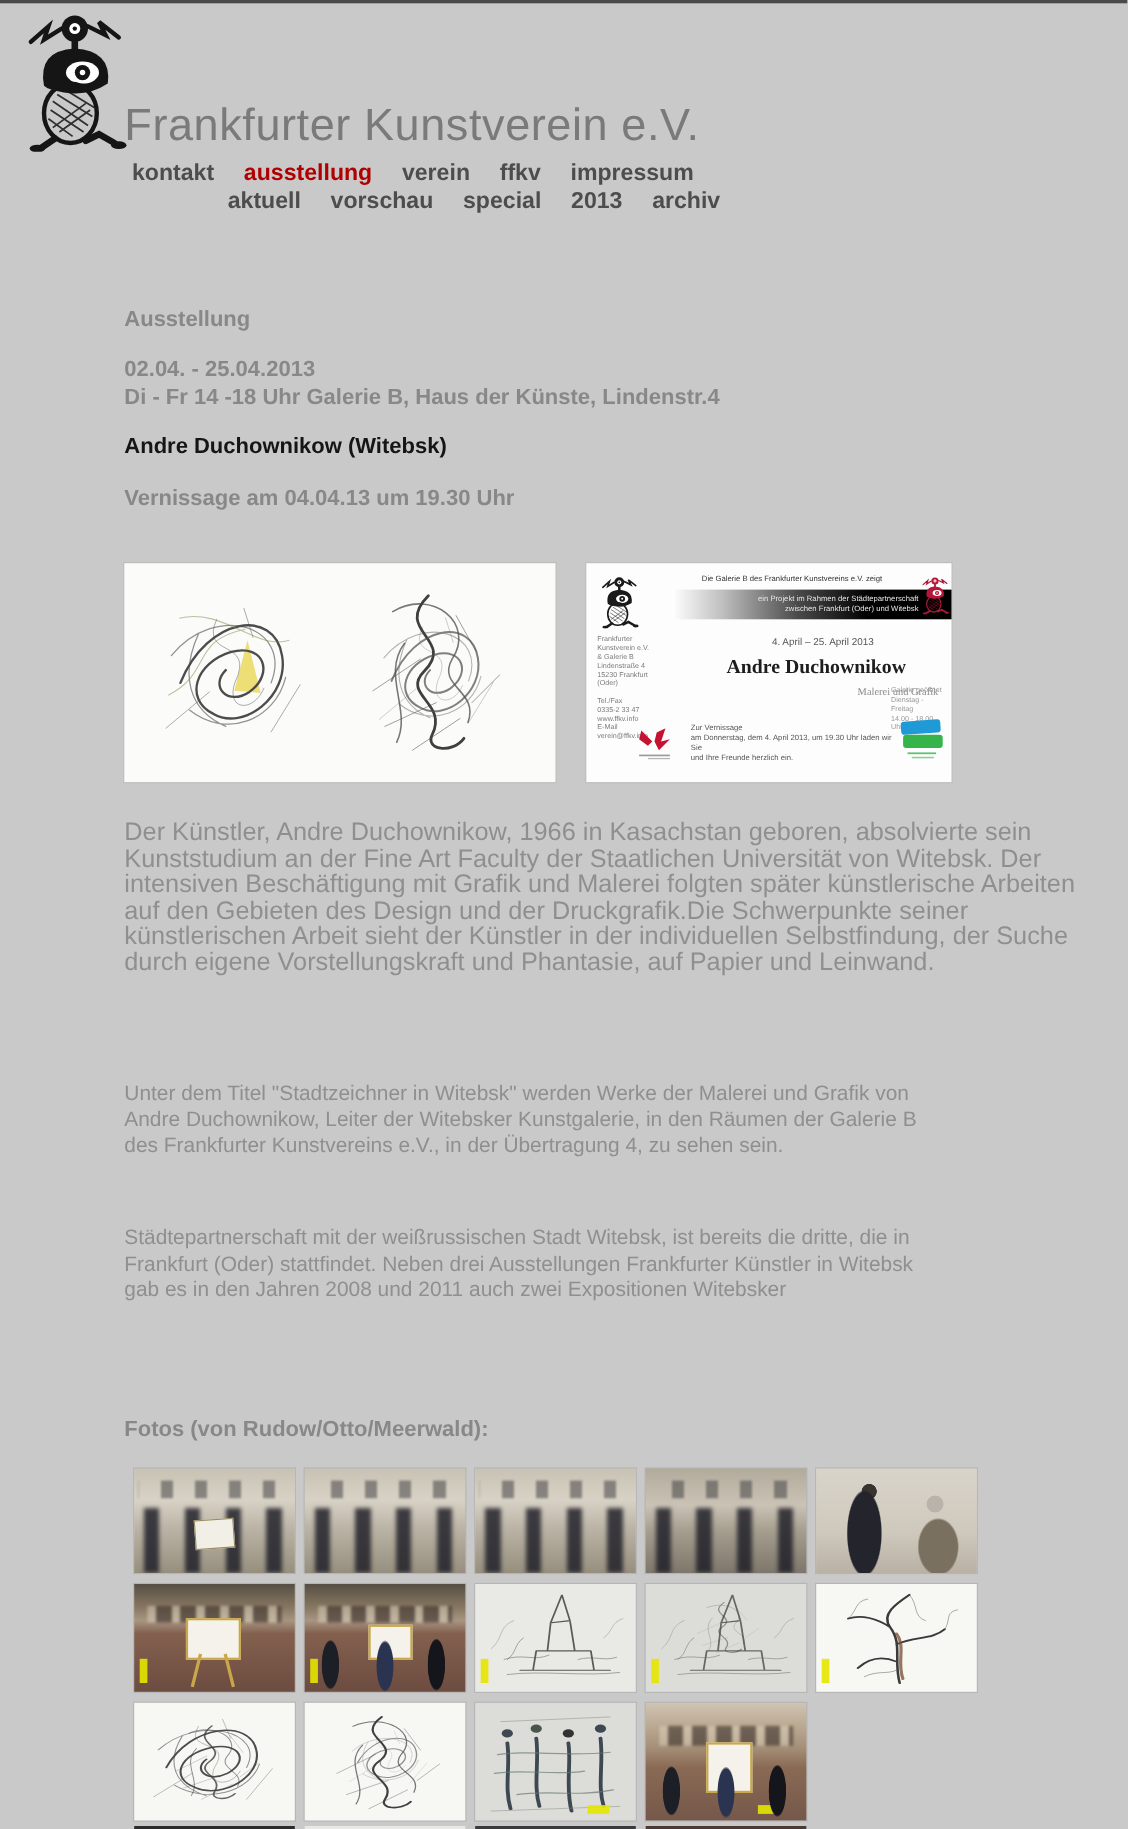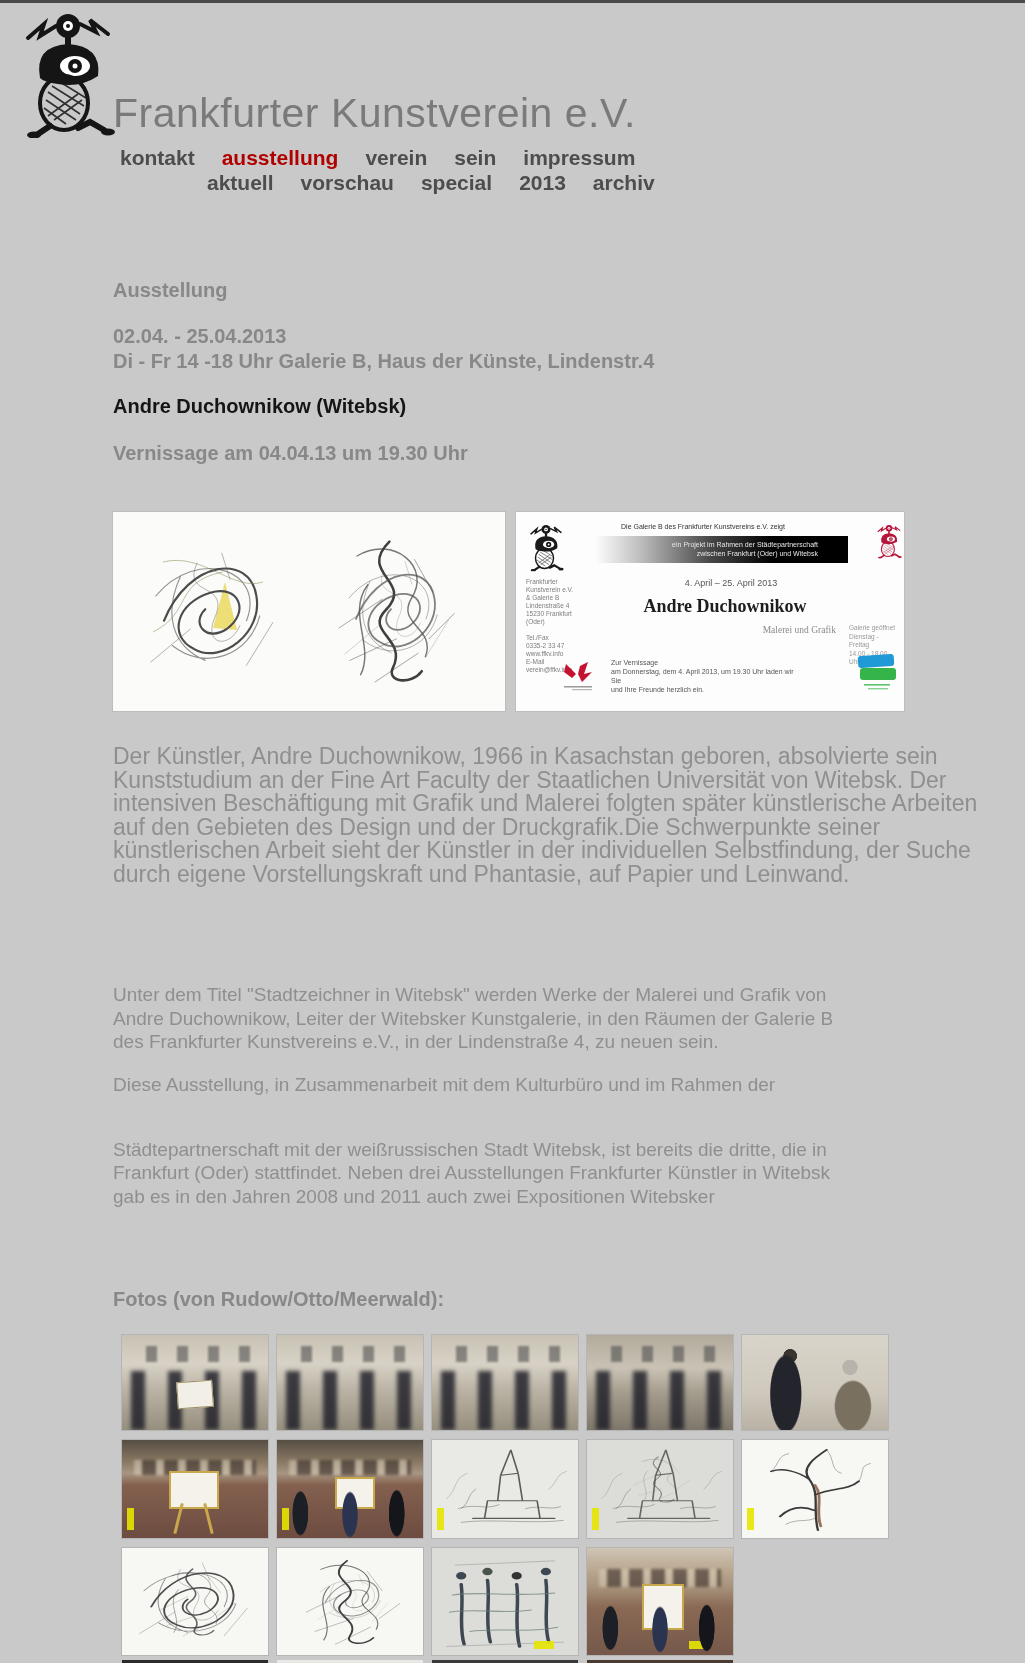--- a/index.html
+++ b/index.html
@@ -27,21 +27,21 @@
   .h-section{top:279px;}
   .h-date{top:325px;}
   .h-hours{top:350px;}
   .h-artist{top:395px;color:#151515;}
   .h-vernissage{top:442px;}
   .h-fotos{top:1288px;}
 
   
   .img-card{position:absolute;top:512px;height:199px;background:#fbfbfa;box-shadow:0 0 0 1px #bdbdbd;}
   .img-left{left:113px;width:392px;}
-  .flyer{left:516px;width:388px;background:#fdfdfd;font-family:"Liberation Sans",sans-serif;}
+  .flyer{left:533px;width:332px;background:#fdfdfd;font-family:"Liberation Sans",sans-serif;}
   .img-left svg{width:100%;height:100%;display:block;}
 
   
   .flyer *{position:absolute;}
   .f-logo{left:12px;top:8px;width:36px;height:54px;color:#1a1a1a;}
   .f-zeigt{left:80px;top:11px;width:214px;font-size:7px;color:#333;text-align:center;white-space:nowrap;}
   .f-banner{left:78px;top:24px;width:254px;height:27px;
     background:linear-gradient(90deg,#ffffff 0%,#bfbfbf 18%,#4a4a4a 45%,#000 70%);
     color:#e6e6e6;font-size:7px;line-height:9px;text-align:right;box-sizing:border-box;
     padding:4px 30px 0 0;white-space:pre-line;}
@@ -186,21 +186,21 @@
 
 <svg class="logo" viewBox="0 0 96 130">
     <use href="#kv-fig"></use>
   </svg>
 <h1 class="site-title">Frankfurter Kunstverein e.V.</h1>
 
 <nav class="nav nav1">
   <a class="navlink">kontakt</a>
   <a class="navlink active">ausstellung</a>
   <a class="navlink">verein</a>
-  <a class="navlink">sein</a>
+  <a class="navlink">ffkv</a>
   <a class="navlink">impressum</a>
 </nav>
 <nav class="nav nav2">
   <a class="navlink">aktuell</a>
   <a class="navlink">vorschau</a>
   <a class="navlink">special</a>
   <a class="navlink">2013</a>
   <a class="navlink">archiv</a>
 </nav>
 
@@ -269,25 +269,24 @@
   <div class="line" style="white-space:nowrap;">Kunststudium an der Fine Art Faculty der Staatlichen Universität von Witebsk. Der</div>
   <div class="line" style="white-space:nowrap;">intensiven Beschäftigung mit Grafik und Malerei folgten später künstlerische Arbeiten</div>
   <div class="line" style="white-space:nowrap;">auf den Gebieten des Design und der Druckgrafik.Die Schwerpunkte seiner</div>
   <div class="line" style="white-space:nowrap;">künstlerischen Arbeit sieht der Künstler in der individuellen Selbstfindung, der Suche</div>
   <div class="line" style="white-space:nowrap;">durch eigene Vorstellungskraft und Phantasie, auf Papier und Leinwand.</div>
 </div>
 
 <div class="para" style="position:absolute;left:113px;top:983px;font-size:19px;line-height:23.5px;color:#8f8f8f;">
   <div class="line" style="white-space:nowrap;">Unter dem Titel "Stadtzeichner in Witebsk" werden Werke der Malerei und Grafik von</div>
   <div class="line" style="white-space:nowrap;">Andre Duchownikow, Leiter der Witebsker Kunstgalerie, in den Räumen der Galerie B</div>
-  <div class="line" style="white-space:nowrap;">des Frankfurter Kunstvereins e.V., in der Lindenstraße 4, zu neuen sein.</div>
+  <div class="line" style="white-space:nowrap;">des Frankfurter Kunstvereins e.V., in der Übertragung 4, zu sehen sein.</div>
 </div>
 
 <div class="para" style="position:absolute;left:113px;top:1073px;font-size:19px;line-height:23.5px;color:#8f8f8f;">
-  <div class="line" style="white-space:nowrap;">Diese Ausstellung, in Zusammenarbeit mit dem Kulturbüro und im Rahmen der</div>
   <div class="line" style="white-space:nowrap;margin-top:41px;">Städtepartnerschaft mit der weißrussischen Stadt Witebsk, ist bereits die dritte, die in</div>
   <div class="line" style="white-space:nowrap;">Frankfurt (Oder) stattfindet. Neben drei Ausstellungen Frankfurter Künstler in Witebsk</div>
   <div class="line" style="white-space:nowrap;">gab es in den Jahren 2008 und 2011 auch zwei Expositionen Witebsker</div>
 </div>
 
 <div class="h h-fotos">Fotos (von Rudow/Otto/Meerwald):</div>
 
 <div class="prow r1">
   <div class="ph crowd">
       <div class="board"></div>

